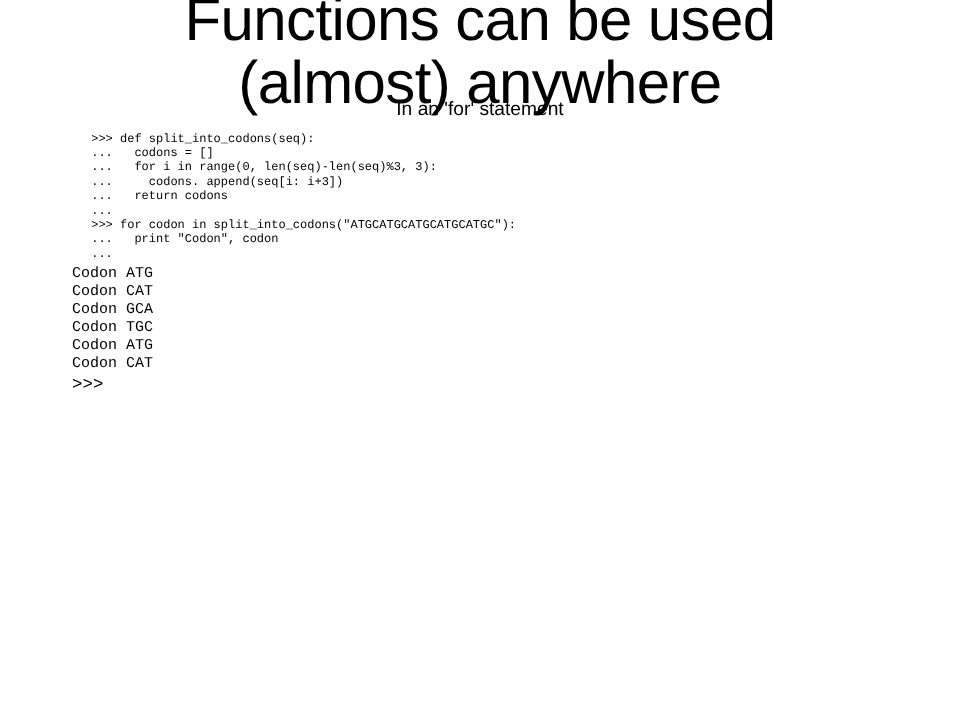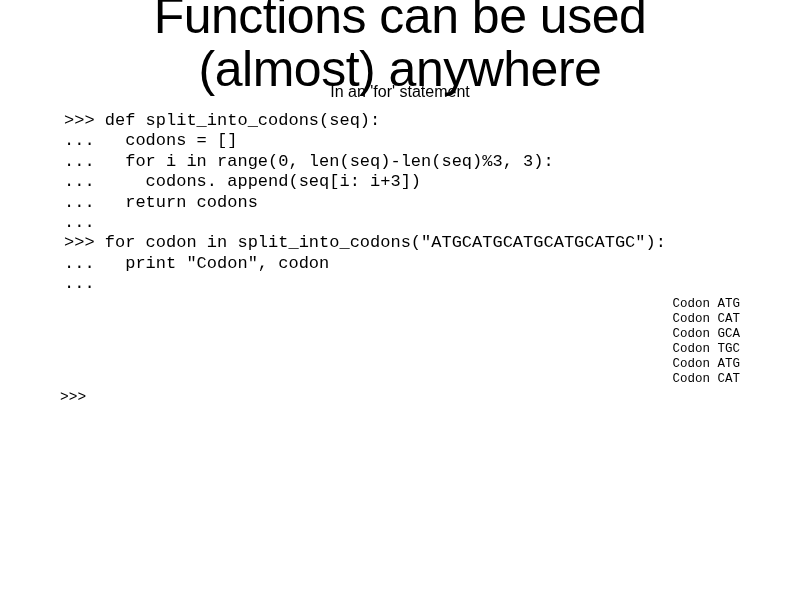--- a/index.html
+++ b/index.html
@@ -28,32 +28,31 @@
     }
     .subtitle {
       font-size: 16px;
       font-weight: normal;
       text-align: center;
       margin-top: -12px;
       margin-bottom: 10px;
     }
     .code-block {
       font-family: "Courier New", Courier, monospace;
-      font-size: 17px;
+      font-size: 10px;
       line-height: 1.2;
       white-space: pre;
-      margin-left: 4px;
+      margin-left: 16px;
     }
     .output-block {
       font-family: "Courier New", Courier, monospace;
       font-size: 12.5px;
       line-height: 1.2;
       white-space: pre;
       margin-top: 2px;
-      text-align: right;
     }
     .final-prompt {
       font-family: "Courier New", Courier, monospace;
       font-size: 14.5px;
       line-height: 1.2;
       white-space: pre;
       margin-top: 2px;
     }
   </style>
 </head>

